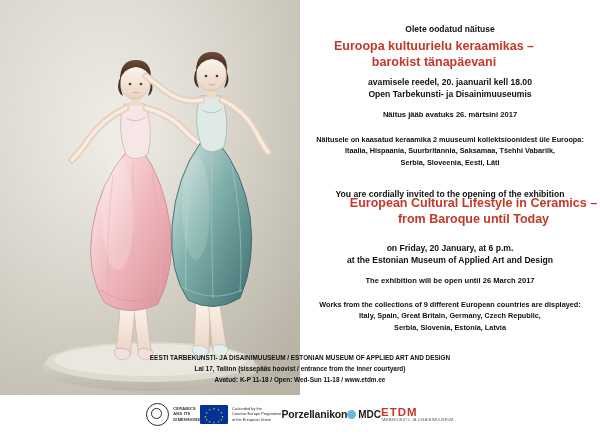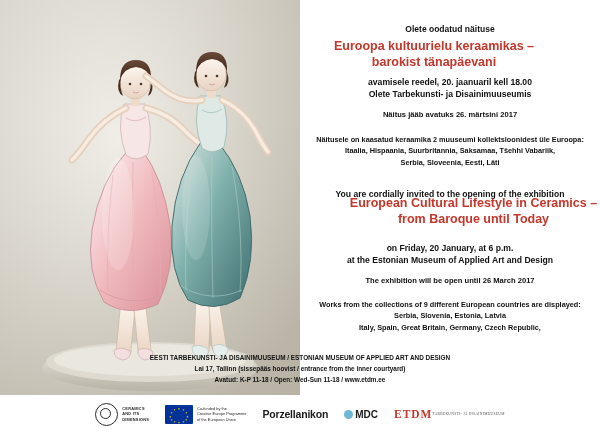--- a/index.html
+++ b/index.html
@@ -161,21 +161,20 @@
   
   .logos {
     position: absolute;
     left: 0;
     top: 392px;
     width: 600px;
     height: 44px;
     display: flex;
     align-items: center;
     justify-content: center;
-    gap: 16px;
   }
   .logo { display: flex; align-items: center; }
 
   .logo-cd { display: flex; align-items: center; gap: 4px; }
   .cd-circle {
     width: 21px; height: 21px;
     border-radius: 50%;
     border: 1.6px solid #2a2a2a;
     position: relative;
   }
@@ -238,21 +237,21 @@
     font-weight: bold;
     color: #1a1a1a;
   }
   .mdc-dot {
     width: 9px; height: 9px;
     border-radius: 50%;
     background: #6fb7d8;
     display: inline-block;
   }
 
-  .logo-etdm { display: flex; flex-direction: row; align-items: center; font-family: Liberation Serif, serif; }
+  .logo-etdm { display: flex; flex-direction: column; align-items: flex-start; }
   .etdm-main {
     font-size: 11.5px;
     font-weight: bold;
     color: #c4372b;
     letter-spacing: 1px;
   }
   .etdm-sub {
     font-size: 3.6px;
     color: #555;
     letter-spacing: 0.3px;
@@ -382,21 +381,21 @@
 
     <div class="est-intro line">Olete oodatud näituse</div>
 
     <div class="est-title">
       <div>Euroopa kultuurielu keraamikas –</div>
       <div>barokist tänapäevani</div>
     </div>
 
     <div class="est-when">
       <div>avamisele reedel,  20. jaanuaril kell 18.00</div>
-      <div>Olete Tarbekunsti- ja Disainimuuseumis</div>
+      <div>Open Tarbekunsti- ja Disainimuuseumis</div>
     </div>
 
     <div class="est-open line">Näitus jääb avatuks 26. märtsini 2017</div>
 
     <div class="est-collections">
       <div>Näitusele on kaasatud keraamika 2 muuseumi kollektsioonidest üle Euroopa:</div>
       <div>Itaalia, Hispaania, Suurbritannia, Saksamaa, Tšehhi Vabariik,</div>
       <div>Serbia, Sloveenia, Eesti, Läti</div>
     </div>
 
@@ -409,22 +408,22 @@
 
     <div class="en-when">
       <div>on Friday, 20 January, at 6 p.m.</div>
       <div>at the Estonian Museum of Applied Art and Design</div>
     </div>
 
     <div class="en-open line">The exhibition will be open until 26 March 2017</div>
 
     <div class="en-collections">
       <div>Works from the collections of 9 different European countries are displayed:</div>
+      <div>Italy, Spain, Great Britain, Germany, Czech Republic,</div>
       <div>Serbia, Slovenia, Estonia, Latvia</div>
-      <div>Italy, Spain, Great Britain, Germany, Czech Republic,</div>
     </div>
   </div>
 
   <div class="footer">
     <span class="fline">EESTI TARBEKUNSTI- JA DISAINIMUUSEUM / ESTONIAN MUSEUM OF APPLIED ART AND DESIGN</span>
     <span class="fline">Lai 17, Tallinn (sissepääs hoovist / entrance from the inner courtyard)</span>
     <span class="fline">Avatud: K-P 11-18 / Open: Wed-Sun 11-18 / www.etdm.ee</span>
   </div>
 
   <div class="logos">

